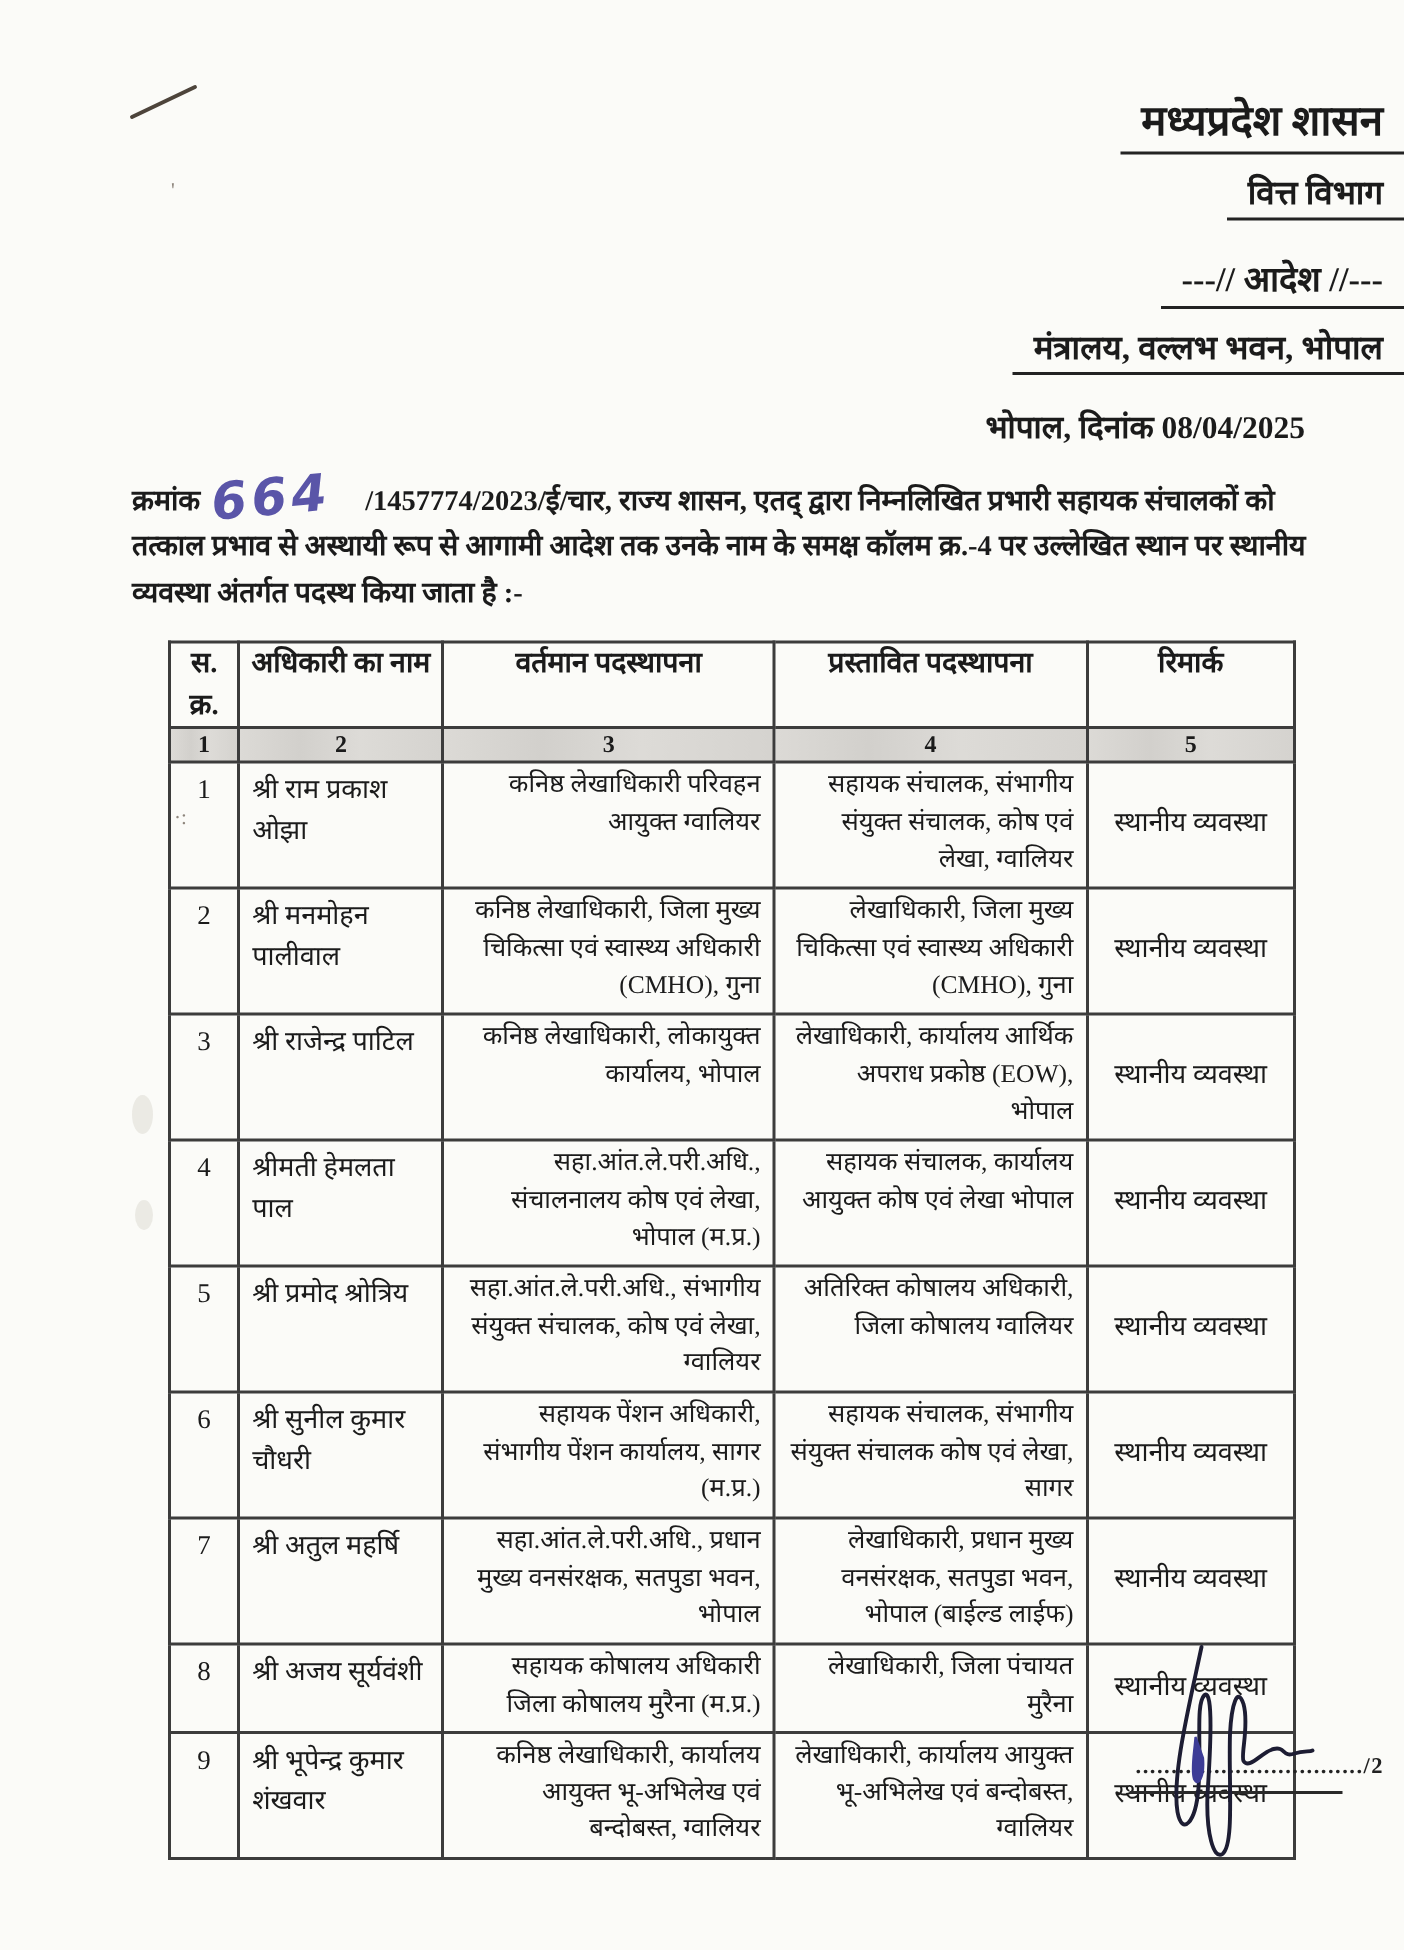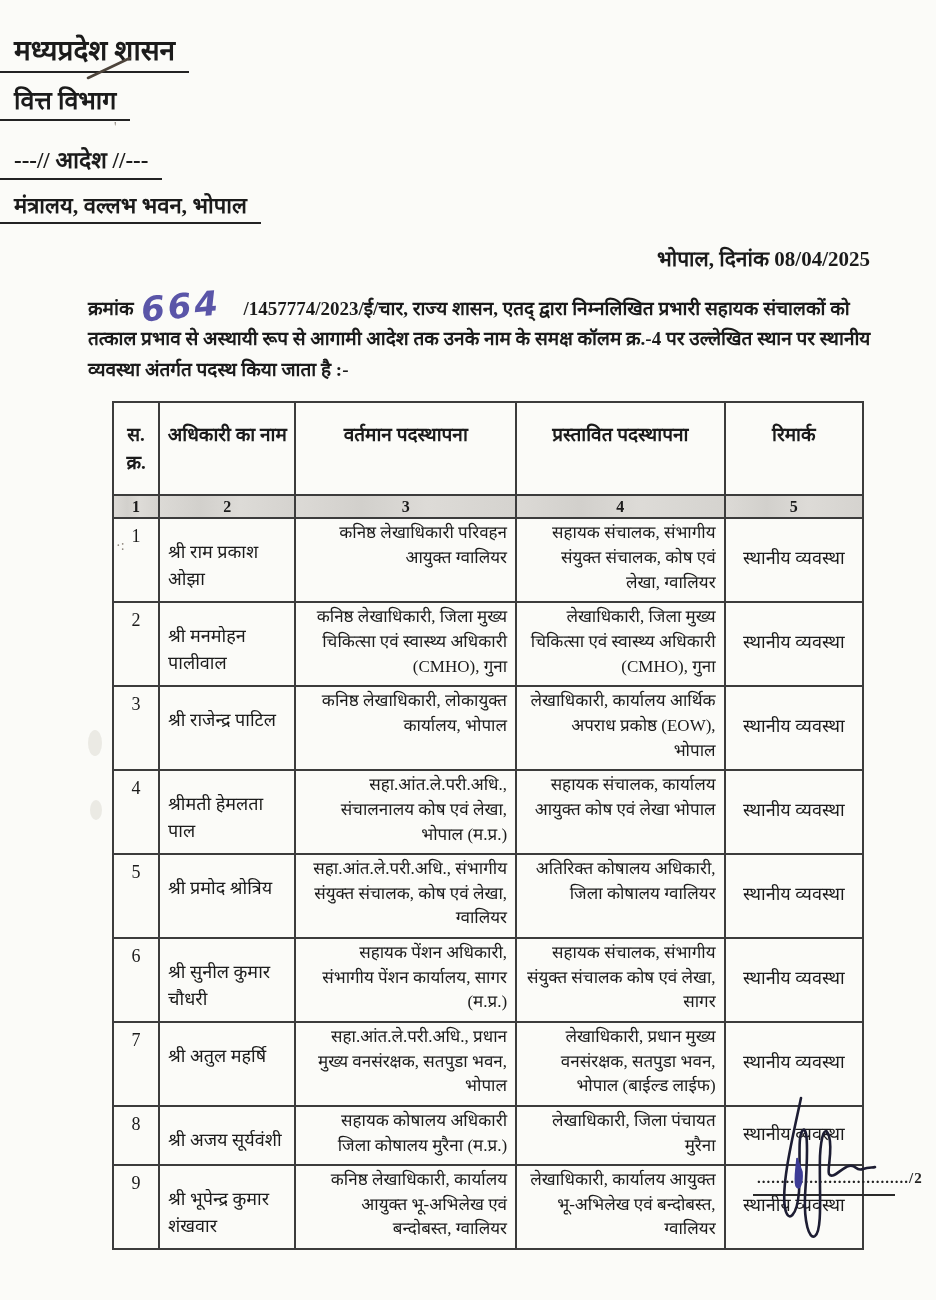--- a/index.html
+++ b/index.html
@@ -6,29 +6,29 @@
   body{
     width:936px;height:1300px;
     background:#fbfbf8;
     font-family:"Liberation Serif","DejaVu Serif",serif;
     color:#1b1b1b;
     position:relative;
     overflow:hidden;
   }
   .page{position:absolute;inset:0;}
   
-  .header{text-align:left;padding-top:30px;}
+  .header{text-align:right;padding-top:60px;}
   .h-row{margin-bottom:9px;}
   .h-underline{
     display:inline-block;font-weight:bold;
     border-bottom:2px solid #232323;
     padding:0 14px 3px 14px;
   }
   .h1{font-size:28px;}
-  .h2{font-size:25px;}
+  .h2{font-size:22px;}
   .h3{font-size:22px;}
   .order-row{margin-top:22px;}
   .order{font-size:23px;}
   
   .date-line{
     text-align:right;
     margin:20px 66px 0 0;
     font-size:21px;font-weight:bold;
   }
   
@@ -54,33 +54,33 @@
     width:752px;
     table-layout:fixed;
   }
   .doc-table th,.doc-table td{
     border:2px solid #3c3c3c;
     padding:2px 8px 6px 8px;
     vertical-align:top;
     line-height:1.45;
     overflow:hidden;
   }
-  .doc-table th{font-size:19px;font-weight:bold;text-align:center;padding:18px 4px;}
+  .doc-table th{font-size:19px;font-weight:bold;text-align:center;padding:0 4px;}
   .col-sn{width:46px;}
   .col-name{width:136px;}
   .col-current{width:220px;}
   .col-proposed{width:208px;}
   .col-remark{width:138px;}
   tr.num-row td{
     background:linear-gradient(90deg,#dcdad6,#d2d0cc 30%,#dddbd7 60%,#d5d3cf);
     text-align:center;font-weight:bold;font-size:16px;
     padding:1px 4px;line-height:1.2;
   }
   td.c-sn{text-align:center;font-size:18px;padding-top:4px;}
-  td.c-name{font-size:18px;line-height:1.5;padding-top:20px;}
+  td.c-name{font-size:18px;line-height:1.5;padding-top:4px;}
   td.c-cur,td.c-pro{font-size:17px;text-align:right;}
   td.c-rem{vertical-align:middle;text-align:center;font-size:18px;font-weight:normal;}
   
   .sig-block{position:absolute;left:735px;top:1098px;width:175px;height:160px;}
   .dots-line{
     position:absolute;left:22px;top:72px;width:140px;
     font-size:15px;font-weight:bold;color:#222;
     letter-spacing:1px;white-space:nowrap;
   }
   .solid-rule{

